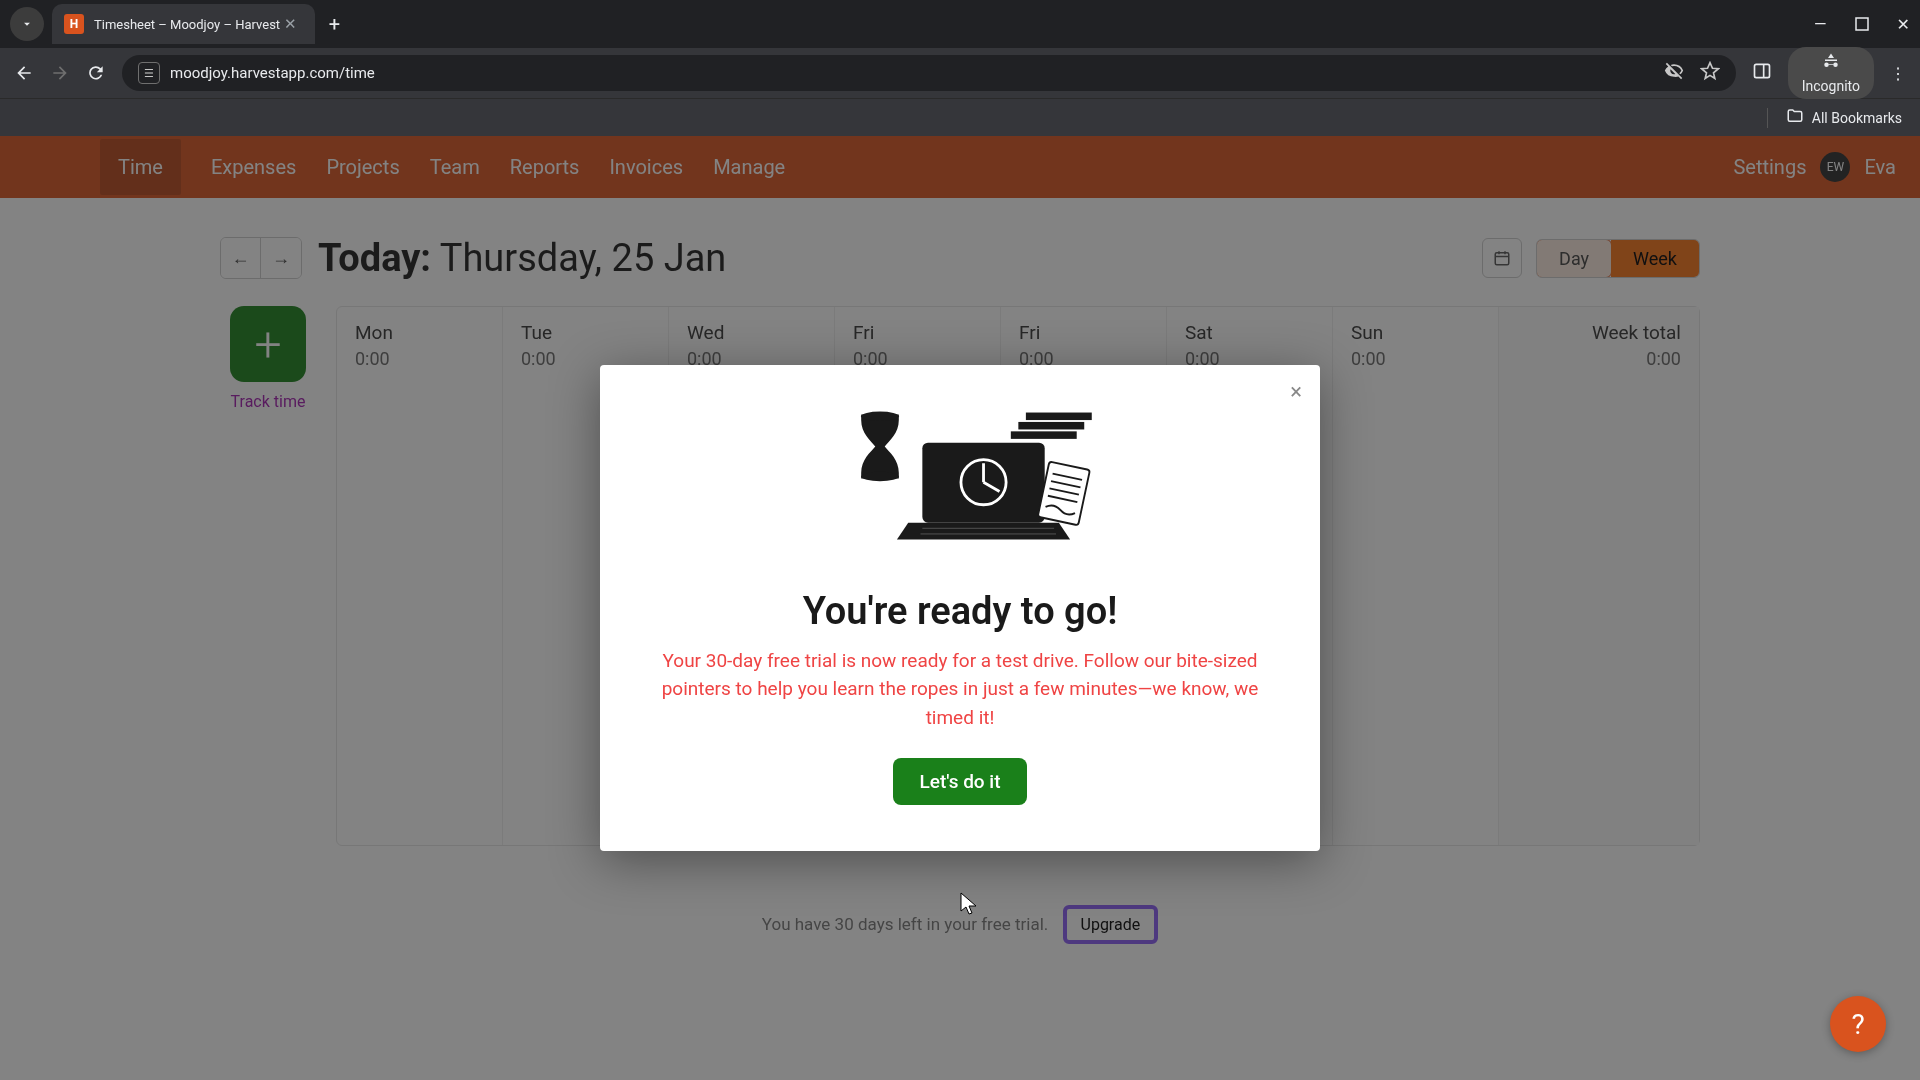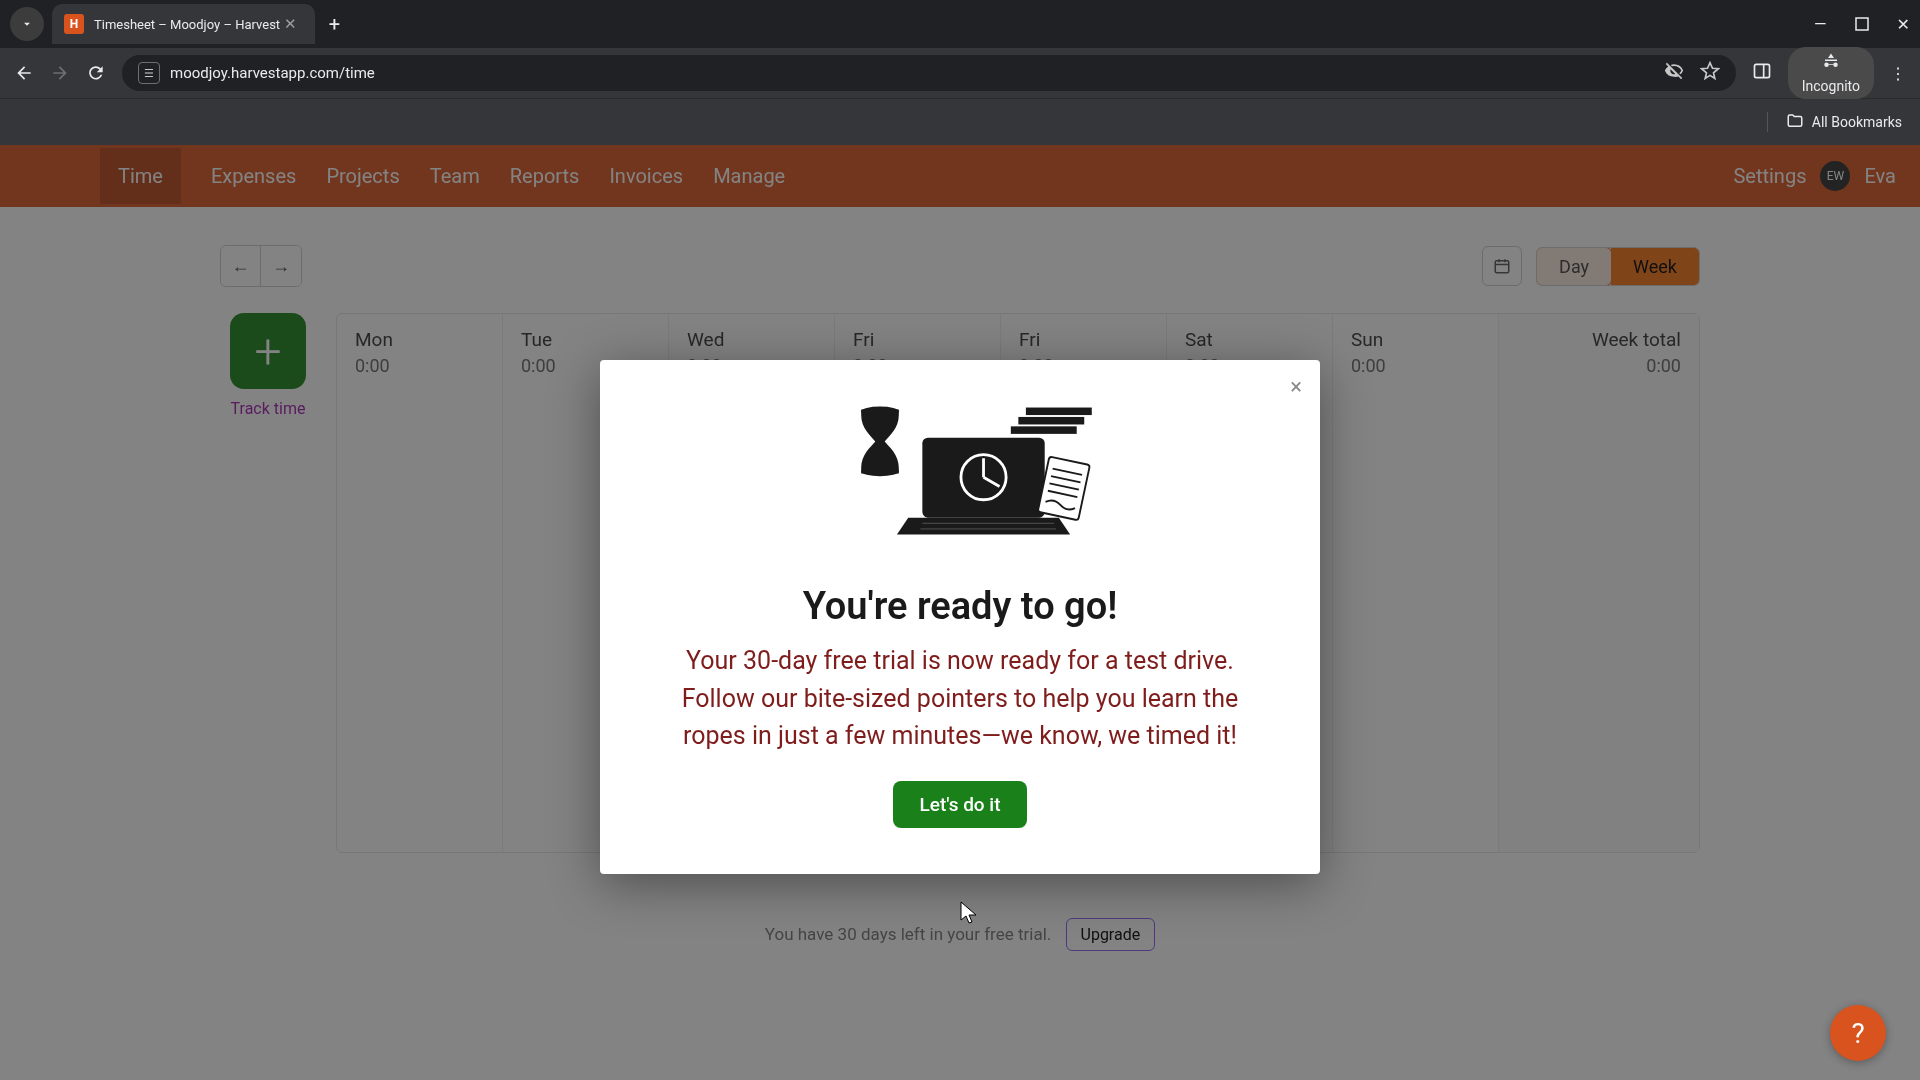--- a/index.html
+++ b/index.html
@@ -21,21 +21,21 @@
     .nav-icon { color:#e8eaed; display:flex; align-items:center; }
     .nav-icon.disabled { color:#6f6f6f; }
     .addr { flex:1; height:36px; background:#202124; border-radius:18px; display:flex; align-items:center; padding:0 16px; gap:10px; }
     .addr-site-btn { width:22px; height:22px; border:1px solid #6f6f6f; border-radius:4px; display:flex; align-items:center; justify-content:center; }
     .addr-site-btn span { font-size:11px; color:#c7c7c7; }
     .addr-text { color:#e8eaed; font-size:15px; }
     .addr-right { margin-left:auto; display:flex; gap:16px; align-items:center; color:#c7c7c7; }
     .incognito { display:flex; align-items:center; gap:8px; background:#4a4a4a; border-radius:18px; padding:5px 14px; color:#e8eaed; font-size:14px;flex-direction:column; }
     .menu-dots { color:#e8eaed; }
 
-    .bookmarks-bar { height:47px; background:#35363a; border-top:1px solid #2a2a2a; display:flex; align-items:center; justify-content:flex-end; padding:0 18px; color:#e8eaed; font-size:14px; gap:8px; }
+    .bookmarks-bar { height:38px; background:#35363a; border-top:1px solid #2a2a2a; display:flex; align-items:center; justify-content:flex-end; padding:0 18px; color:#e8eaed; font-size:14px; gap:8px; }
     .bm-divider{ width:1px; height:20px; background:#555; margin-right:10px;}
 
     
     .viewport-wrap { position:relative; height:calc(1080px - 48px - 50px - 38px); }
     .viewport { width:100%; height:100%; overflow-y:scroll; background:#fff; }
 
     
     .app-nav { height:62px; background:#d9531e; display:flex; align-items:center; padding:0 24px 0 100px; gap:30px;text-align:right; }
     .app-nav a { color:#fff; font-size:20px; text-decoration:none; }
     .app-nav a.active { background:rgba(0,0,0,.15); padding:16px 18px; border-radius:2px; }
@@ -63,30 +63,30 @@
 
     .week-card { flex:1; border:1px solid #e5e5e5; border-radius:6px; min-height:540px; display:flex; }
     .day-col { flex:1; padding:14px 18px; border-right:1px solid #eee; }
     .day-col:last-child{ border-right:none; }
     .day-name{ font-size:19px; color:#333; margin-bottom:4px;}
     .day-val{ font-size:18px; color:#666;}
     .week-total-col{ width:200px; padding:14px 18px; text-align:right; background:#fafafa;}
     .week-total-col .day-name{ text-align:right;}
 
     .trial-bar{ position:absolute; bottom:22px; left:0; right:0; text-align:center; color:#777; font-size:17px;}
-    .upgrade-btn{ border:1px solid #8b5cf6; background:#fff; padding:6px 14px; border-radius:6px; margin-left:10px; font-size:16px;}
+    .upgrade-btn{ border:4px solid #8b5cf6; background:#fff; padding:6px 14px; border-radius:6px; margin-left:10px; font-size:16px;}
 
     .help-fab{ position:absolute; right:34px; bottom:28px; width:56px; height:56px; border-radius:50%; background:#d9531e; color:#fff; font-size:28px; display:flex; align-items:center; justify-content:center; box-shadow:0 2px 8px rgba(0,0,0,.3);}
 
     
     .scrim{ position:absolute; inset:0; background:rgba(30,30,30,.55); display:flex; align-items:center; justify-content:center;}
     .modal{ width:720px; background:#fff; border-radius:4px; position:relative; padding:40px 60px 46px; text-align:center; box-shadow:0 10px 50px rgba(0,0,0,.4);}
     .modal-close{ position:absolute; top:14px; right:18px; font-size:22px; color:#888; background:none; border:none;}
     .modal h1{ font-size:38px; color:#1a1a1a; margin:24px 0 14px; font-weight:600;}
-    .modal p{ font-size:25px; line-height:1.5; color:#7f1d1d; margin-bottom:26px;}
+    .modal p{ font-size:19px; line-height:1.5; color:#ef4444; margin-bottom:26px;}
     .cta{ background:#1a801a; color:#fff; border:none; border-radius:8px; padding:12px 26px; font-size:19px; font-weight:500; }
     .illus{ height:160px; display:flex; align-items:flex-end; justify-content:center;}
     .illus svg{ max-height:100%; }
 
     
     .viewport::-webkit-scrollbar{ width:18px;}
     .viewport::-webkit-scrollbar-track{ background:#efefef;}
     .viewport::-webkit-scrollbar-thumb{ background:#bfbfbf; border-radius:2px;}
 
     .cursor{ position:absolute; width:20px; height:26px; pointer-events:none; left:960px; top:756px;}
@@ -183,20 +183,24 @@
         <a href="#">Eva</a>
       </div>
     </div>
 
     <div class="page">
       <div class="heading-row">
         <div class="arrow-box">
           <button>←</button>
           <button>→</button>
         </div>
+        <div class="heading">
+          <b>Today:</b>
+          <span>Thursday, 25 Jan</span>
+        </div>
         <div class="view-toggle">
           <div class="cal-btn">
             <svg width="18" height="18" viewBox="0 0 24 24" fill="none" stroke="#555" stroke-width="2">
                 <rect x="3" y="5" width="18" height="16" rx="2"></rect>
                 <line x1="3" y1="10" x2="21" y2="10"></line>
                 <line x1="8" y1="3" x2="8" y2="7"></line>
                 <line x1="16" y1="3" x2="16" y2="7"></line>
               </svg>
           </div>
           <div class="seg">

